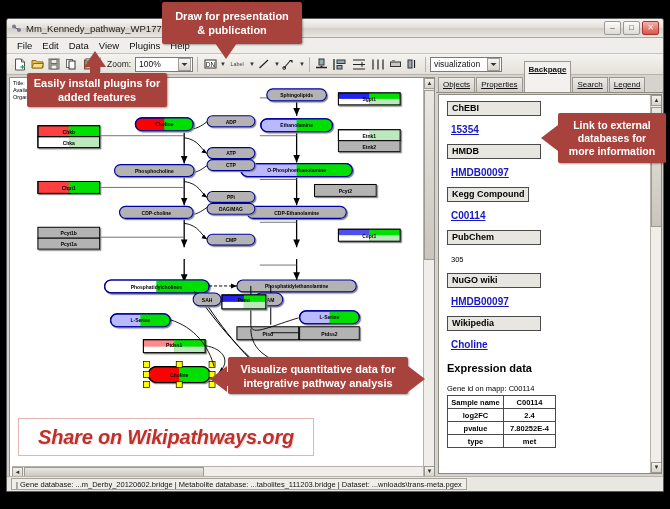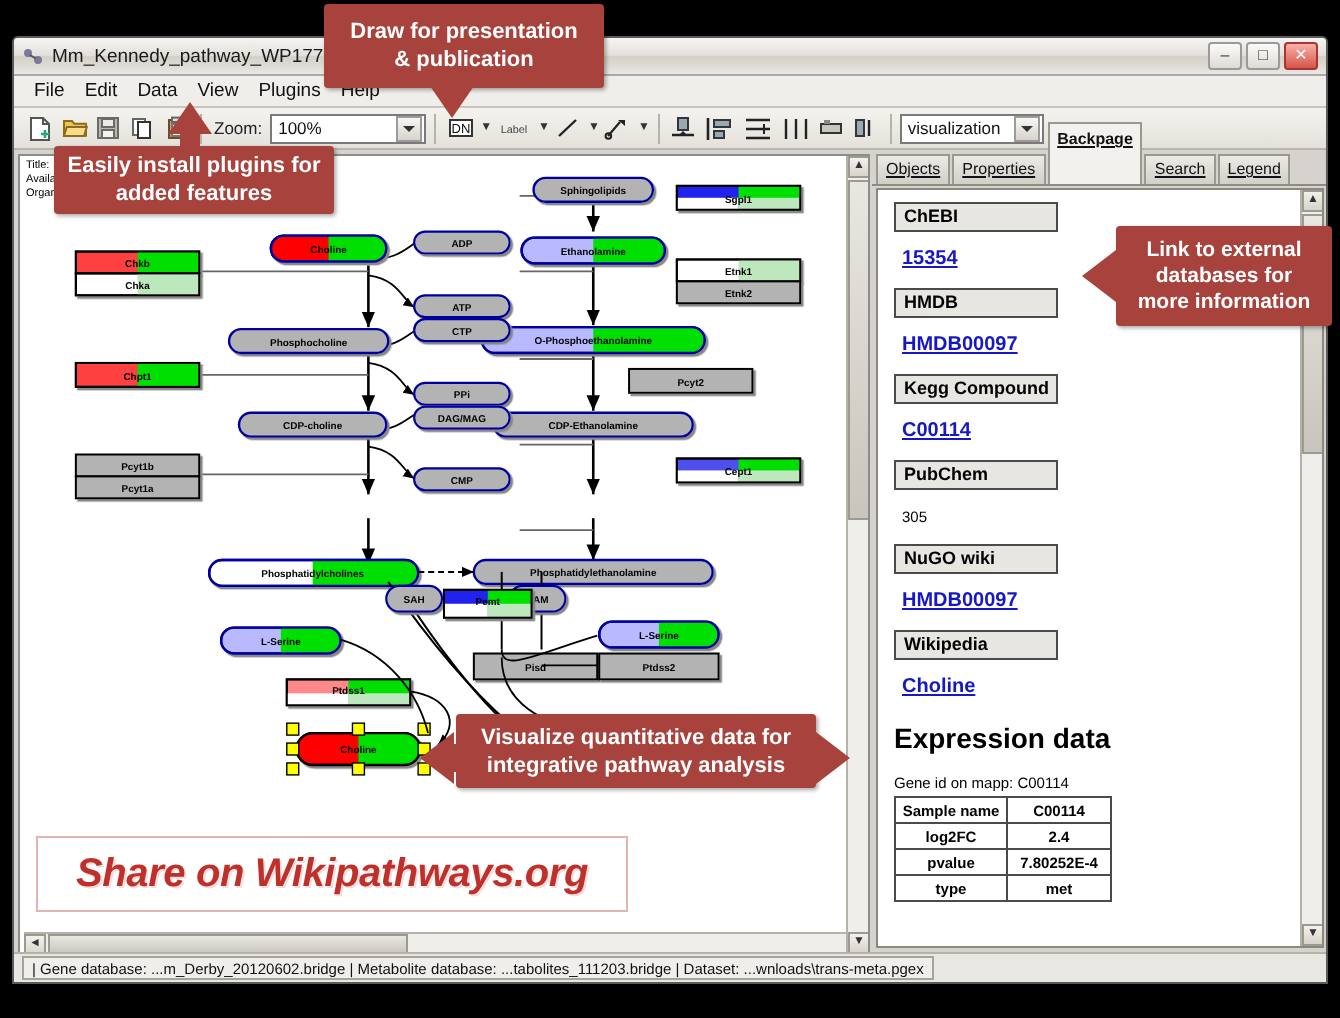--- a/index.html
+++ b/index.html
@@ -86,21 +86,21 @@
     font-size: 8.5px; color: #111;
     padding-left: 3px;
   }
   .combo .cval { flex: 1; white-space: nowrap; overflow: hidden; }
   .combo .carrow {
     width: 13px; height: 13px; margin: 0 1px 0 0;
     background: linear-gradient(180deg,#f7f6f2,#d8d4cb);
     border: 1px solid #9b9b9b;
     display: flex; align-items: center; justify-content: center;
   }
-  .combo.zoomcombo { width: 78px; }
+  .combo.zoomcombo { width: 58px; }
   .combo.viscombo { width: 72px; }
   .dd-arrow { font-size: 6px; color:#333; margin-left: 1px; }
 
   
   .body-area {
     position: absolute; left: 0; top: 57px;
     width: 658px; height: 401px;
     display: flex;
     background: #d6d3ce;
   }
@@ -166,34 +166,34 @@
     background: #fff;
     border: 1px solid #8b8880;
     overflow: hidden;
   }
   .bp-inner { position:absolute; left:0; top:0; right:11px; bottom:0; padding: 6px 0 0 8px; }
   .bp-vscroll {
     position: absolute; right: 0; top: 0; width: 11px; height: 100%;
     background: #f0eeea; border-left: 1px solid #b5b2aa;
   }
   .db-header {
-    width: 82px; height: 15px;
+    width: 94px; height: 15px;
     border: 1px solid #4a4a4a;
     background: #e8e6e1;
     font-size: 9px; font-weight: bold; color: #000;
     line-height: 13px; padding-left: 4px;
     margin-bottom: 3px;
   }
   .db-link {
     font-size: 10px; color: #1717c4;
     text-decoration: underline; font-weight: bold;
     margin: 0 0 9px 4px; display: inline-block;
   }
   .db-plain { font-size: 7.5px; color:#000; margin: 0 0 9px 4px; display:inline-block; }
-  .exp-title { font-size: 14px; font-weight: bold; color:#000; margin: 3px 0 10px 0; }
+  .exp-title { font-size: 11px; font-weight: bold; color:#000; margin: 3px 0 10px 0; }
   .gene-id { font-size: 7.5px; color: #000; margin-bottom: 2px; }
   table.exp {
     border-collapse: collapse;
     font-size: 7.5px; color: #000;
   }
   table.exp td {
     border: 1px solid #4a4a4a;
     padding: 1px 3px;
     text-align: center;
     font-weight: bold;

